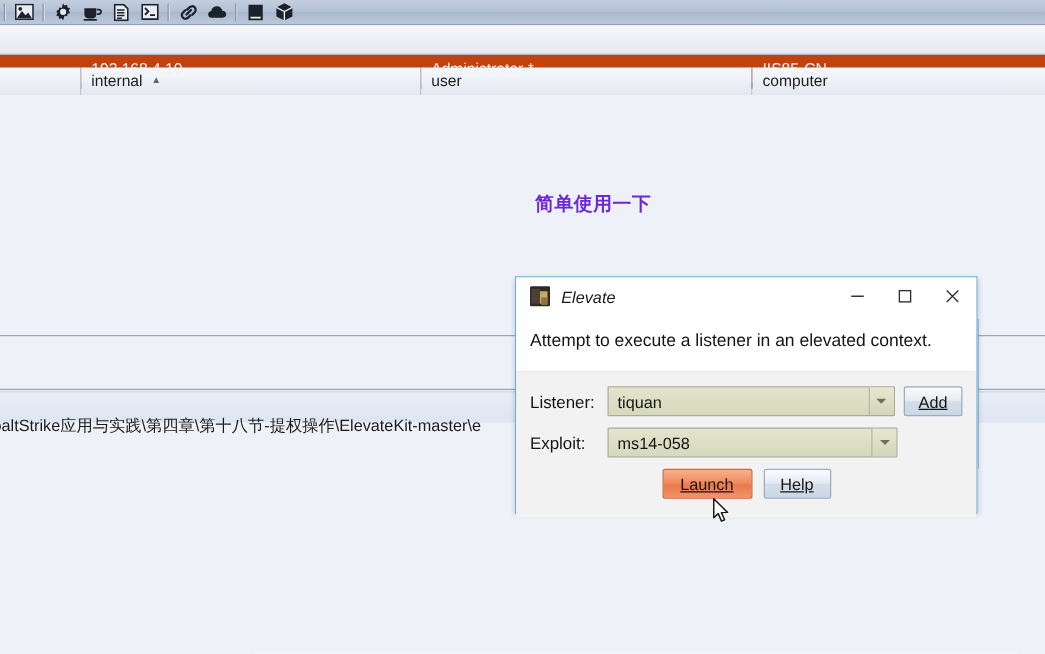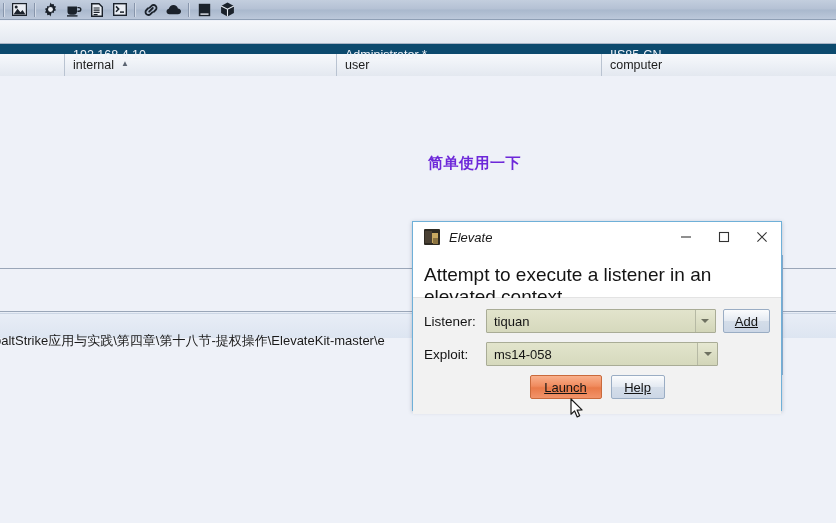--- a/index.html
+++ b/index.html
@@ -88,21 +88,21 @@
     margin-left: 7px;
     font-size: 8px;
     color: #5b6472;
     line-height: 1;
     transform: translateY(-1px);
   }
 
   .trow {
     display: flex;
     height: 22px;
-    background: #0c4a6e;
+    background: #c2410c;
     border-bottom: 5px solid #0f172a;
     justify-content: center;
   }
   .td {
     box-sizing: border-box;
     display: flex;
     align-items: center;
     padding-left: 8px;
     font-size: 12.5px;
     color: #eef2f8;
@@ -225,21 +225,21 @@
     color: #333;
   }
   .win-btn svg { display: block; }
 
   .dlg-message {
     flex: 0 0 auto;
     background: #ffffff;
     padding: 12px 0 2px 11px;
     height: 46px;
     box-sizing: border-box;
-    font-size: 19px;
+    font-size: 14px;
     color: #141414;
     border-bottom: 1px solid #e3e3e3;
   }
 
   .dlg-body {
     flex: 1 1 auto;
     background: #f2f2f2;
     padding: 11px 11px 15px 11px;
     box-sizing: border-box;
   }

